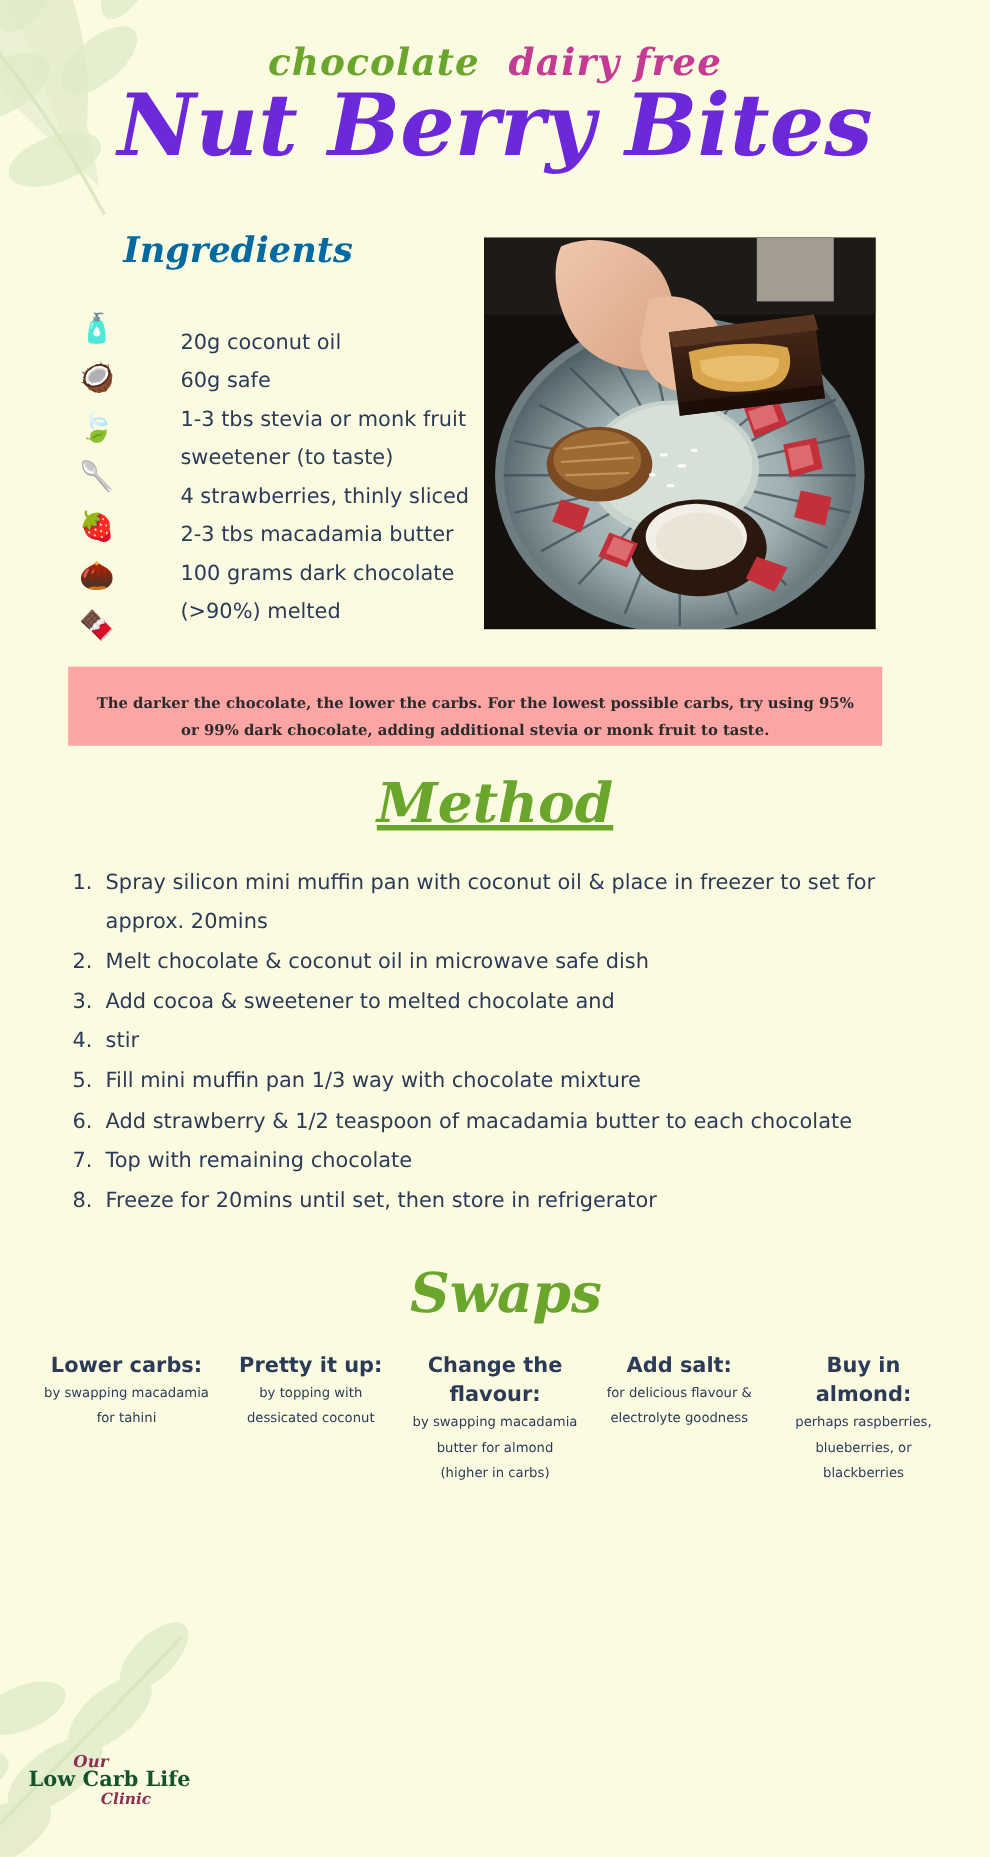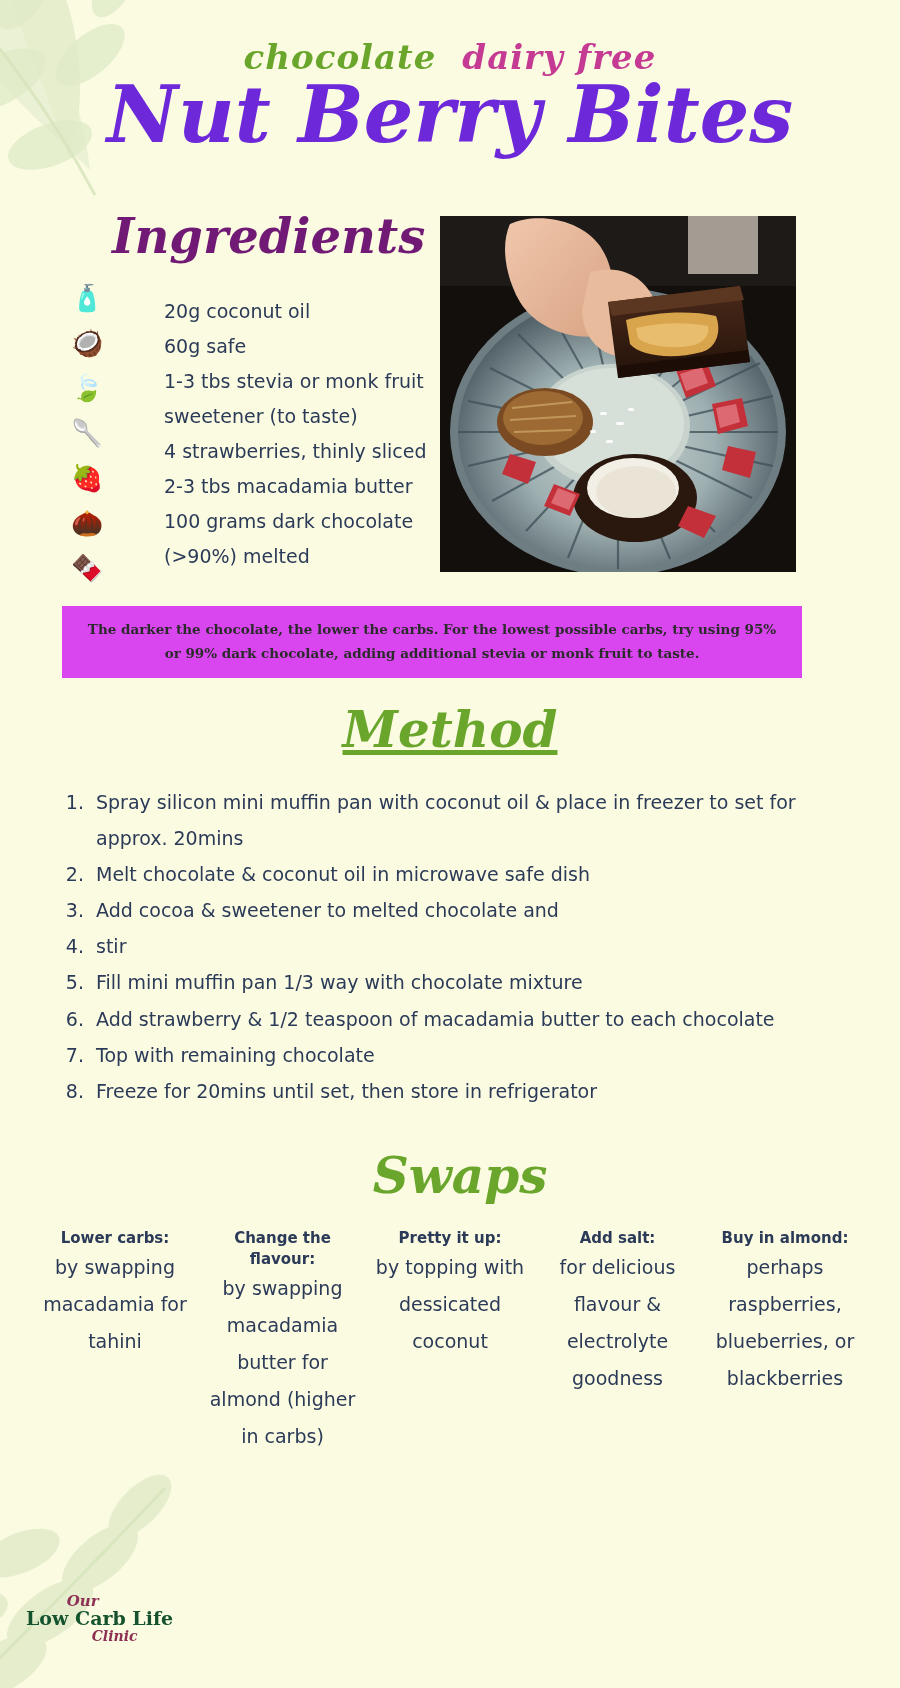--- a/index.html
+++ b/index.html
@@ -48,22 +48,22 @@
     margin-top: 4px;
   }
 
   
   .ingredients-head {
     position: absolute;
     top: 208px; left: 112px;
     font-family: "DejaVu Serif", serif;
     font-style: italic;
     font-weight: 700;
-    font-size: 48px;
-    color: #701a75;
+    font-size: 32px;
+    color: #0369a1;
   }
   .ingredients-list {
     position: absolute;
     top: 278px; left: 124px;
     width: 300px;
   }
   .ingredients-list li {
     font-family: "DejaVu Sans", sans-serif;
     font-size: 19px;
     color: #2b3a57;
@@ -91,25 +91,24 @@
     overflow: hidden;
     background: #16130f;
   }
   .photo svg { display: block; }
 
   
   .tip {
     position: absolute;
     top: 606px; left: 62px;
     width: 740px; height: 72px;
-    background: #d946ef;
+    background: #fca5a5;
     display: flex;
-    align-items: center;
     justify-content: center;
-    padding: 6px 22px;
+    padding: 23px 22px;
   }
   .tip p {
     margin: 0;
     font-family: "DejaVu Serif", serif;
     font-weight: 700;
     font-size: 13.5px;
     line-height: 1.75;
     color: #2b2b2b;
     text-align: center;
   }
@@ -161,27 +160,27 @@
     justify-content: space-between;
     align-items: flex-start;
   }
   .swap-col {
     width: 150px;
     text-align: center;
   }
   .swap-title {
     font-family: "DejaVu Sans", sans-serif;
     font-weight: 700;
-    font-size: 15px;
+    font-size: 19px;
     color: #2b3a57;
     line-height: 1.4;
   }
   .swap-body {
     font-family: "DejaVu Sans", sans-serif;
-    font-size: 19px;
+    font-size: 12px;
     color: #2b3a57;
     line-height: 1.95;
   }
 
   
   .logo {
     position: absolute;
     bottom: 44px; left: 26px;
     text-align: center;
     line-height: 1.05;
@@ -394,26 +393,26 @@
   <li>Freeze for 20mins until set, then store in refrigerator</li>
 </ol>
 
 <div class="swaps-head">Swaps</div>
 <div class="swaps-row">
   <div class="swap-col">
     <div class="swap-title">Lower carbs:</div>
     <div class="swap-body">by swapping macadamia for tahini</div>
   </div>
   <div class="swap-col">
+    <div class="swap-title">Pretty it up:</div>
+    <div class="swap-body">by topping with dessicated coconut</div>
+  </div>
+  <div class="swap-col">
     <div class="swap-title">Change the flavour:</div>
     <div class="swap-body">by swapping macadamia butter for almond (higher in carbs)</div>
-  </div>
-  <div class="swap-col">
-    <div class="swap-title">Pretty it up:</div>
-    <div class="swap-body">by topping with dessicated coconut</div>
   </div>
   <div class="swap-col">
     <div class="swap-title">Add salt:</div>
     <div class="swap-body">for delicious flavour &amp; electrolyte goodness</div>
   </div>
   <div class="swap-col">
     <div class="swap-title">Buy in almond:</div>
     <div class="swap-body">perhaps raspberries, blueberries, or blackberries</div>
   </div>
 </div>

